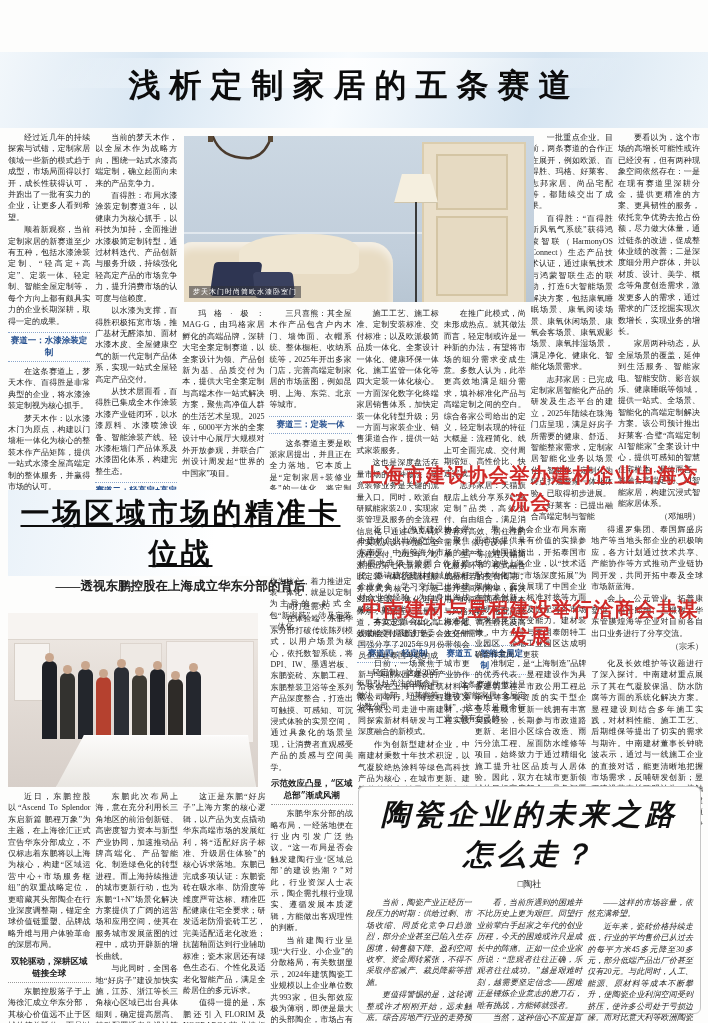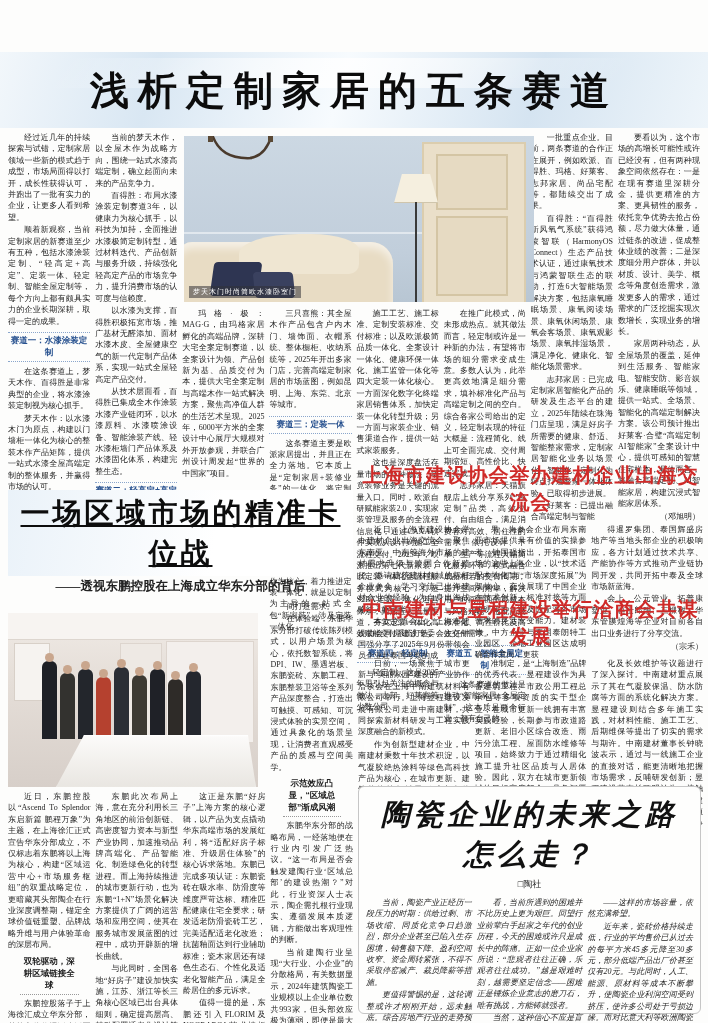--- a/index.html
+++ b/index.html
@@ -19,31 +19,31 @@
          font-size:13px;font-weight:700;text-align:center;line-height:24px;}
   .diag{position:absolute;left:630px;top:-6px;width:1.5px;height:86px;background:#9a9a9a;transform:rotate(38deg);}
   .redbar{position:absolute;left:0;top:46px;width:708px;height:5px;
           background:linear-gradient(#e0584a,#b21807);}
   
   .banner{position:absolute;left:0;top:52px;width:708px;height:76px;
           background:linear-gradient(105deg,#f2f7fb 0%,#d9e7f3 22%,#f7fbfe 48%,#d5e4f1 75%,#eef5fa 100%);}
   .banner:before{content:"";position:absolute;left:60px;top:6px;width:560px;height:30px;
           background:linear-gradient(100deg,rgba(255,255,255,.0),rgba(255,255,255,.85),rgba(255,255,255,0));
           transform:skewX(-30deg);}
-  .lead-hl{position:absolute;left:0;top:64px;width:708px;text-align:center;font-size:39px;font-weight:900;
+  .lead-hl{position:absolute;left:0;top:64px;width:708px;text-align:center;font-size:32px;font-weight:900;
            letter-spacing:9px;color:#0c0c0c;}
   
   .ncols{display:flex;gap:5px;}
   .ncol{flex:1 1 0;min-width:0;}
   .para{margin:0 0 1px 0;text-indent:2em;text-align:justify;font-size:8px;line-height:11.4px;
         font-family:"Liberation Serif",serif;color:#1d1d1d;}
   .colhead{font-weight:700;color:#27518f;text-align:center;font-size:8.5px;margin:5px 0 4px;padding:2px 0;
            border-top:1px dotted #8aa6cc;border-bottom:1px dotted #8aa6cc;font-family:"Liberation Sans",sans-serif;}
-  .subhead{font-weight:700;color:#222;text-align:center;font-size:8.5px;margin:5px 12px 3px;padding-bottom:2px;
-           border-bottom:1px dotted #999;font-family:Liberation Sans, sans-serif;}
+  .subhead{font-weight:700;color:#222;text-align:center;font-size:8.5px;margin:5px 0 3px;padding-bottom:2px;
+           border-bottom:1px dotted #999;font-family:Liberation Mono, monospace;}
   .byline{text-align:right;font-size:8px;font-family:"Liberation Serif",serif;margin-top:2px;}
   
   .lead-art{position:absolute;left:8px;top:132px;width:692px;height:356px;}
   .padA{padding-top:176px;}
   .photo1{position:absolute;left:176px;top:4px;width:350px;height:166px;overflow:hidden;
           background:linear-gradient(#ccd8e3,#c1cedb 70%,#b8c6d3);}
   .door{position:absolute;right:8px;top:6px;width:100px;height:160px;background:#eadfc9;
         border:2px solid #dbcdae;}
   .door .pnl{position:absolute;left:12px;width:68px;border:2px solid #d4c5a4;background:#e6dac2;}
   .wallmold{position:absolute;left:0;top:96px;width:250px;height:2px;background:rgba(255,255,255,.5);}

